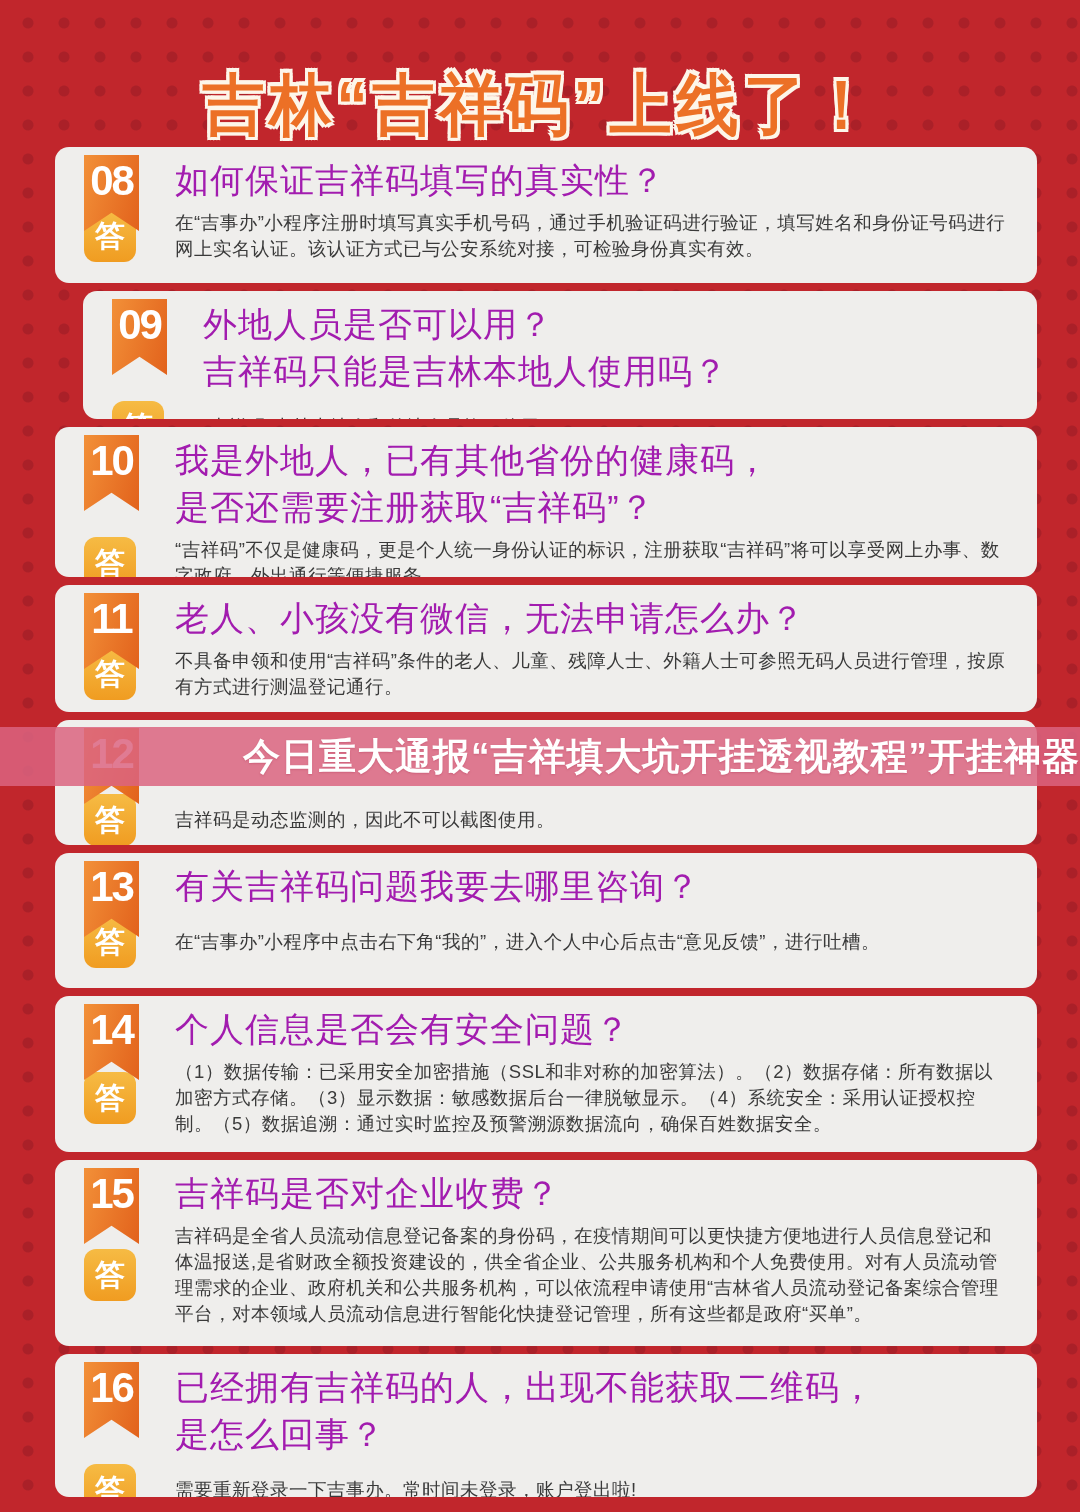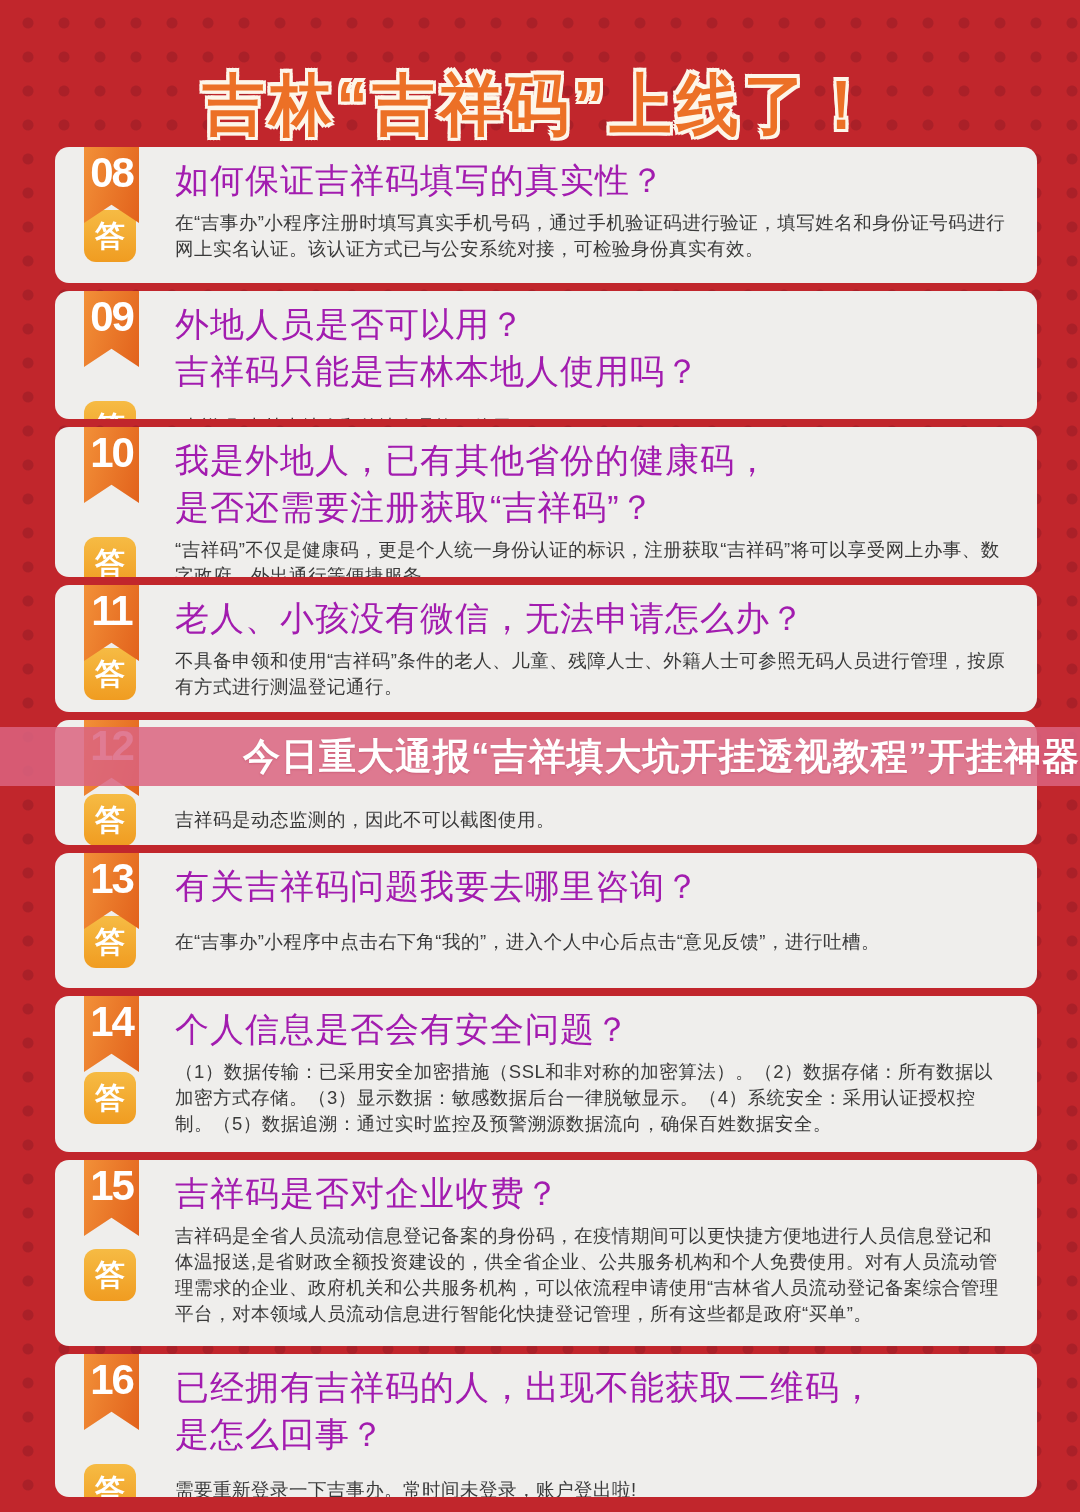--- a/index.html
+++ b/index.html
@@ -36,31 +36,31 @@
   }
   .card{
     position:relative;
     background:#efeeec;
     border-radius:14px;
     overflow:hidden;
     box-sizing:border-box;
     padding:10px 28px 8px 0;
   }
   .card:nth-child(1){height:136px;}
-  .card:nth-child(2){height:128px;}
+  .card:nth-child(2){height:128px;margin-left:28px;}
   .card:nth-child(3){height:150px;}
   .card:nth-child(4){height:127px;}
   .card:nth-child(5){height:125px;}
   .card:nth-child(6){height:135px;}
   .card:nth-child(7){height:156px;}
   .card:nth-child(8){height:186px;}
   .card:nth-child(9){height:143px;}
 
   .ribbon{
-    position:absolute;left:29px;top:0;
+    position:absolute;left:29px;top:8px;
     width:55px;height:76px;
     background:linear-gradient(105deg,#f0argh 0%,#e2621c 100%);
     background:linear-gradient(105deg,#f29038 0%,#e2621c 100%);
     clip-path:polygon(0 0,100% 0,100% 100%,50% 76%,0 100%);
     display:flex;justify-content:center;
     color:#fff;
     font-size:42px;font-weight:800;
     letter-spacing:-2px;
     padding-top:2px;box-sizing:border-box;
     z-index:2;

